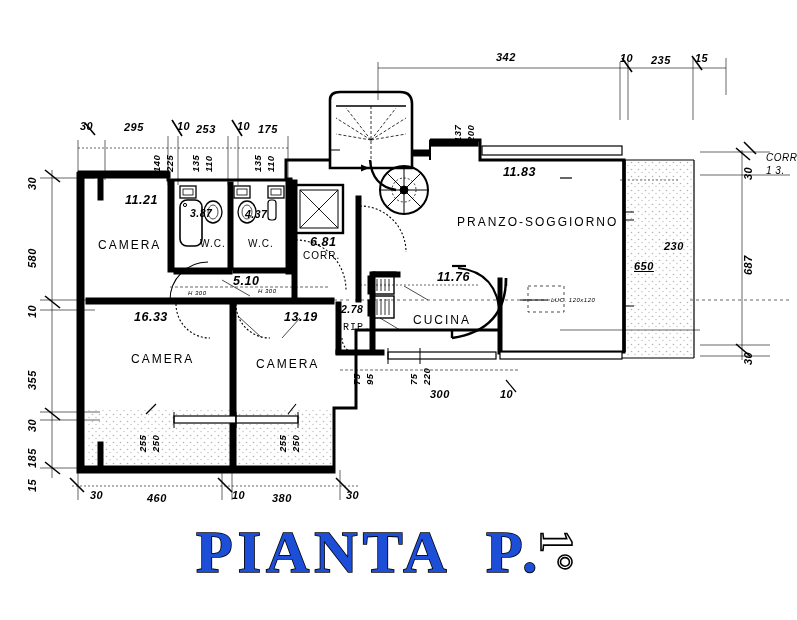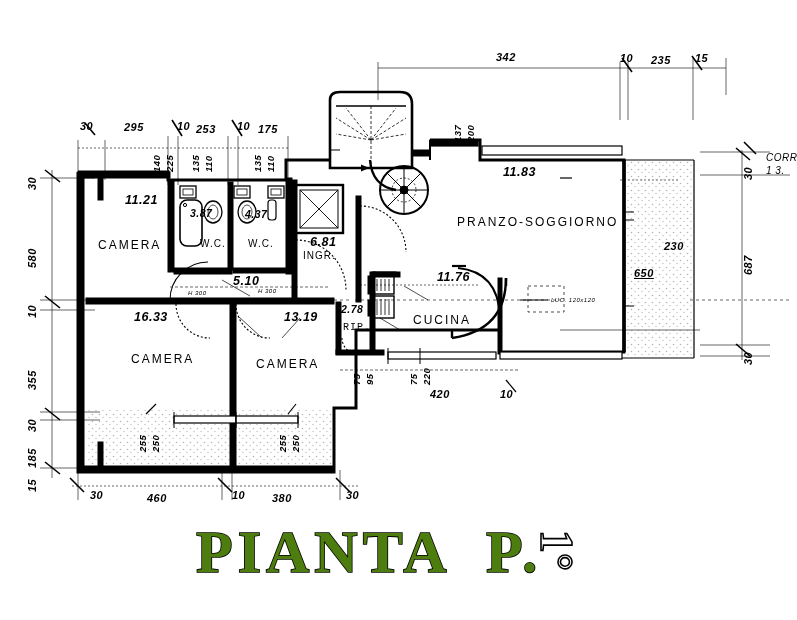--- a/index.html
+++ b/index.html
@@ -74,21 +74,21 @@
     height: 78px;
   }
   .title-txt {
     position: absolute;
     left: 0;
     top: 0;
     font-family: "Liberation Serif", serif;
     font-size: 60px;
     font-weight: bold;
     letter-spacing: 5px;
-    color: #4d7c0f;
+    color: #1d4ed8;
     -webkit-text-stroke: 1.6px #000;
     paint-order: stroke fill;
   }
   .title-suffix {
     position: absolute;
     left: 340px;
     top: 6px;
     font-family: "Liberation Serif", serif;
     font-size: 46px;
     font-weight: bold;
@@ -411,21 +411,21 @@
 
   <div class="lbl dim" style="left:90px; top:489px;">30</div>
   <div class="lbl dim" style="left:147px; top:492px;">460</div>
   <div class="lbl dim" style="left:232px; top:489px;">10</div>
   <div class="lbl dim" style="left:272px; top:492px;">380</div>
   <div class="lbl dim" style="left:346px; top:489px;">30</div>
 
   <div class="lbl room" style="left:98px; top:238px;">CAMERA</div>
   <div class="lbl room-sm" style="left:200px; top:238px;">W.C.</div>
   <div class="lbl room-sm" style="left:248px; top:238px;">W.C.</div>
-  <div class="lbl room-sm" style="left:303px; top:250px;">INGR.</div>
+  <div class="lbl room-sm" style="left:303px; top:250px;">CORR.</div>
   <div class="lbl room" style="left:457px; top:215px;">PRANZO-SOGGIORNO</div>
   <div class="lbl room" style="left:413px; top:313px;">CUCINA</div>
   <div class="lbl room-sm" style="left:343px; top:322px;font-family:Liberation Mono, monospace;">RIP.</div>
   <div class="lbl room" style="left:131px; top:352px;">CAMERA</div>
   <div class="lbl room" style="left:256px; top:357px;">CAMERA</div>
 
   <div class="lbl area" style="left:125px; top:193px;text-align:center;">11.21</div>
   <div class="lbl area-sm" style="left:190px; top:207px;">3.87</div>
   <div class="lbl area-sm" style="left:245px; top:208px;">4.37</div>
   <div class="lbl area" style="left:310px; top:235px;">6.81</div>
@@ -436,27 +436,27 @@
   <div class="lbl area" style="left:284px; top:310px;">13.19</div>
 
   <div class="lbl area" style="left:233px; top:274px;">5.10</div>
   <div class="lbl tiny" style="left:188px; top:290px;">H 300</div>
   <div class="lbl tiny" style="left:258px; top:288px;">H 300</div>
 
   <div class="lbl dim-sm rot90" style="left:452px; top:142px;">137</div>
   <div class="lbl dim-sm rot90" style="left:465px; top:142px;">200</div>
 
   <div class="lbl dim" style="left:664px; top:240px;">230</div>
-  <div class="lbl dim" style="left:634px; top:267px;text-decoration:underline;">650</div>
+  <div class="lbl dim" style="left:634px; top:260px;text-decoration:underline;">650</div>
 
   <div class="lbl dim-sm rot90" style="left:351px; top:385px;">75</div>
   <div class="lbl dim-sm rot90" style="left:364px; top:385px;">95</div>
   <div class="lbl dim-sm rot90" style="left:408px; top:385px;">75</div>
   <div class="lbl dim-sm rot90" style="left:421px; top:385px;">220</div>
-  <div class="lbl dim" style="left:430px; top:388px;">420</div>
+  <div class="lbl dim" style="left:430px; top:388px;">300</div>
   <div class="lbl dim" style="left:500px; top:388px;">10</div>
 
   <div class="lbl dim-sm rot90" style="left:137px; top:452px;">255</div>
   <div class="lbl dim-sm rot90" style="left:150px; top:452px;">250</div>
   <div class="lbl dim-sm rot90" style="left:277px; top:452px;">255</div>
   <div class="lbl dim-sm rot90" style="left:290px; top:452px;">250</div>
 
   <div class="lbl cut-text" style="left:766px; top:152px;">CORR</div>
   <div class="lbl cut-text" style="left:766px; top:165px;">1 3.</div>
 

